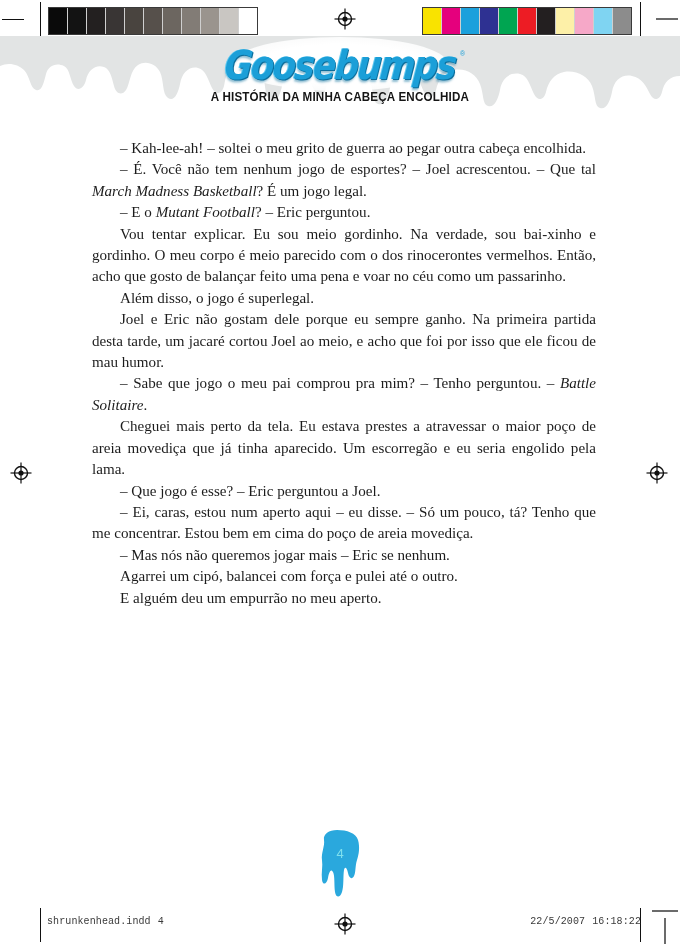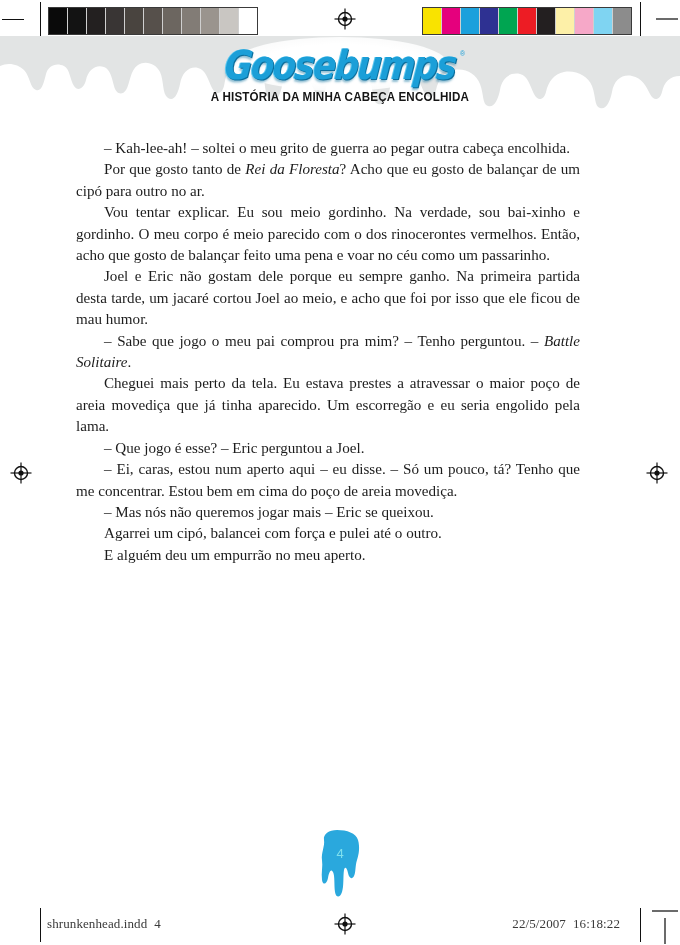--- a/index.html
+++ b/index.html
@@ -129,21 +129,21 @@
     font-size: 12.5px;
     letter-spacing: 0.2px;
     color: #151515;
     transform: scaleX(0.93);
     transform-origin: center;
   }
 
   
   .page-body {
     position: absolute;
-    left: 76px;
+    left: 92px;
     top: 138px;
     width: 504px;
   }
   .page-body p {
     margin: 0;
     font-family: "Liberation Serif", serif;
     font-size: 15.1px;
     line-height: 21.4px;
     color: #1c1c1c;
     text-align: justify;
@@ -176,28 +176,28 @@
     font-family: "Liberation Sans", sans-serif;
     font-size: 13px;
     color: #7fe0ee;
     font-weight: normal;
   }
 
   
   .slug {
     position: absolute;
     top: 916px;
-    font-family: Liberation Serif, serif;
-    font-size: 13px;
+    font-family: Liberation Mono, monospace;
+    font-size: 10px;
     color: #3a3a3a;
     letter-spacing: 0.1px;
     white-space: nowrap;
   }
   .slug.left { left: 47px; }
-  .slug.right { right: 60px; }
+  .slug.right { right: 39px; }
   .slug .gap { display: inline-block; width: 7px; }
 </style>
 </head>
 <body>
 
 <div class="press-marks">
 
   <div class="crop-v" style="left:40px; top:2px; height:36px;"></div>
   <div class="crop-h" style="left:2px; top:19px; width:22px;"></div>
   <div class="crop-v" style="left:640px; top:2px; height:36px;"></div>
@@ -298,28 +298,30 @@
   <span class="logo-wrap">
     <span class="logo-glow"></span>
     <span class="logo-text">Goosebumps</span>
     <span class="logo-reg">®</span>
   </span>
   <div class="subtitle">A HISTÓRIA DA MINHA CABEÇA ENCOLHIDA</div>
 </div>
 
 <div class="page-body">
     <p><span>– Kah-lee-ah! – soltei o meu grito de guerra ao pegar outra cabeça encolhida.</span></p>
-    <p><span>Por que gosto tanto de </span><i>Rei da Floresta</i><span>? Acho que eu gosto de balançar de um cipó para outro no ar.</span></p>
+    <p><span>– É. Você não tem nenhum jogo de esportes? – Joel acrescentou. – Que tal </span><i>March Madness Basketball</i><span>? É um jogo legal.</span></p>
+    <p><span>– E o </span><i>Mutant Football</i><span>? – Eric perguntou.</span></p>
     <p><span>Vou tentar explicar. Eu sou meio gordinho. Na verdade, sou bai-xinho e gordinho. O meu corpo é meio parecido com o dos rinocerontes vermelhos. Então, acho que gosto de balançar feito uma pena e voar no céu como um passarinho.</span></p>
+    <p><span>Além disso, o jogo é superlegal.</span></p>
     <p><span>Joel e Eric não gostam dele porque eu sempre ganho. Na primeira partida desta tarde, um jacaré cortou Joel ao meio, e acho que foi por isso que ele ficou de mau humor.</span></p>
     <p><span>– Sabe que jogo o meu pai comprou pra mim? – Tenho perguntou. – </span><i>Battle Solitaire</i><span>.</span></p>
     <p><span>Cheguei mais perto da tela. Eu estava prestes a atravessar o maior poço de areia movediça que já tinha aparecido. Um escorregão e eu seria engolido pela lama.</span></p>
     <p><span>– Que jogo é esse? – Eric perguntou a Joel.</span></p>
     <p><span>– Ei, caras, estou num aperto aqui – eu disse. – Só um pouco, tá? Tenho que me concentrar. Estou bem em cima do poço de areia movediça.</span></p>
-    <p><span>– Mas nós não queremos jogar mais – Eric se queixou.</span></p>
+    <p><span>– Mas nós não queremos jogar mais – Eric se nenhum.</span></p>
     <p><span>Agarrei um cipó, balancei com força e pulei até o outro.</span></p>
     <p><span>E alguém deu um empurrão no meu aperto.</span></p>
   </div>
 
 <div class="folio">
   <span class="folio-inner">
     <svg width="58" height="74" viewBox="0 0 58 74" aria-hidden="true">
       <path fill="#2aa8dd" d="
         M13,12 C12,6 18,2 26,2 C36,2 45,5 47,12
         C49,19 48,26 46,32 C44,38 45,44 43,48

